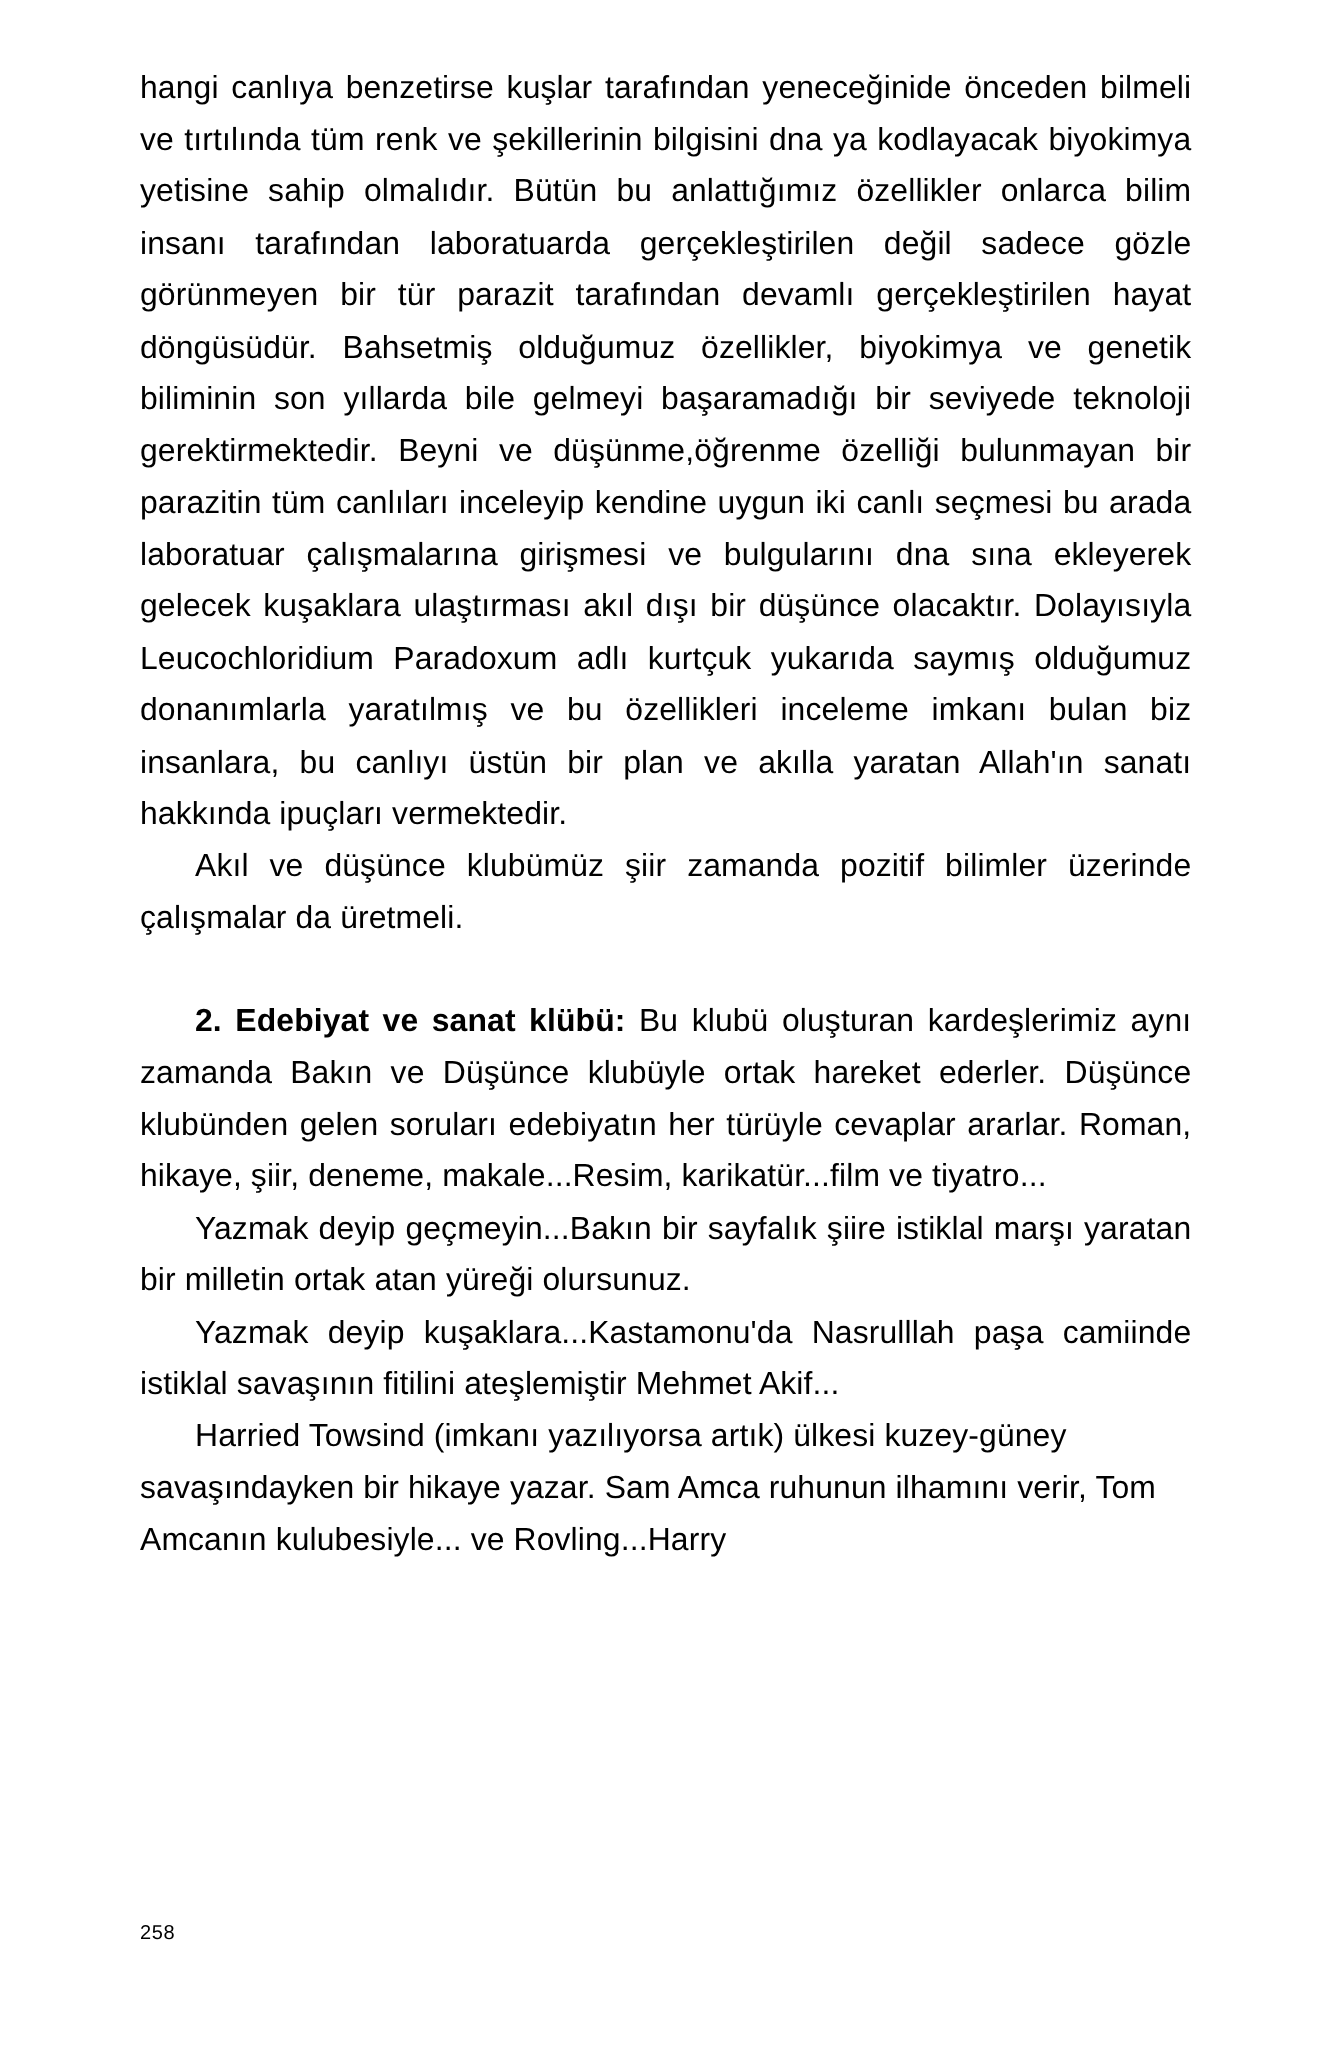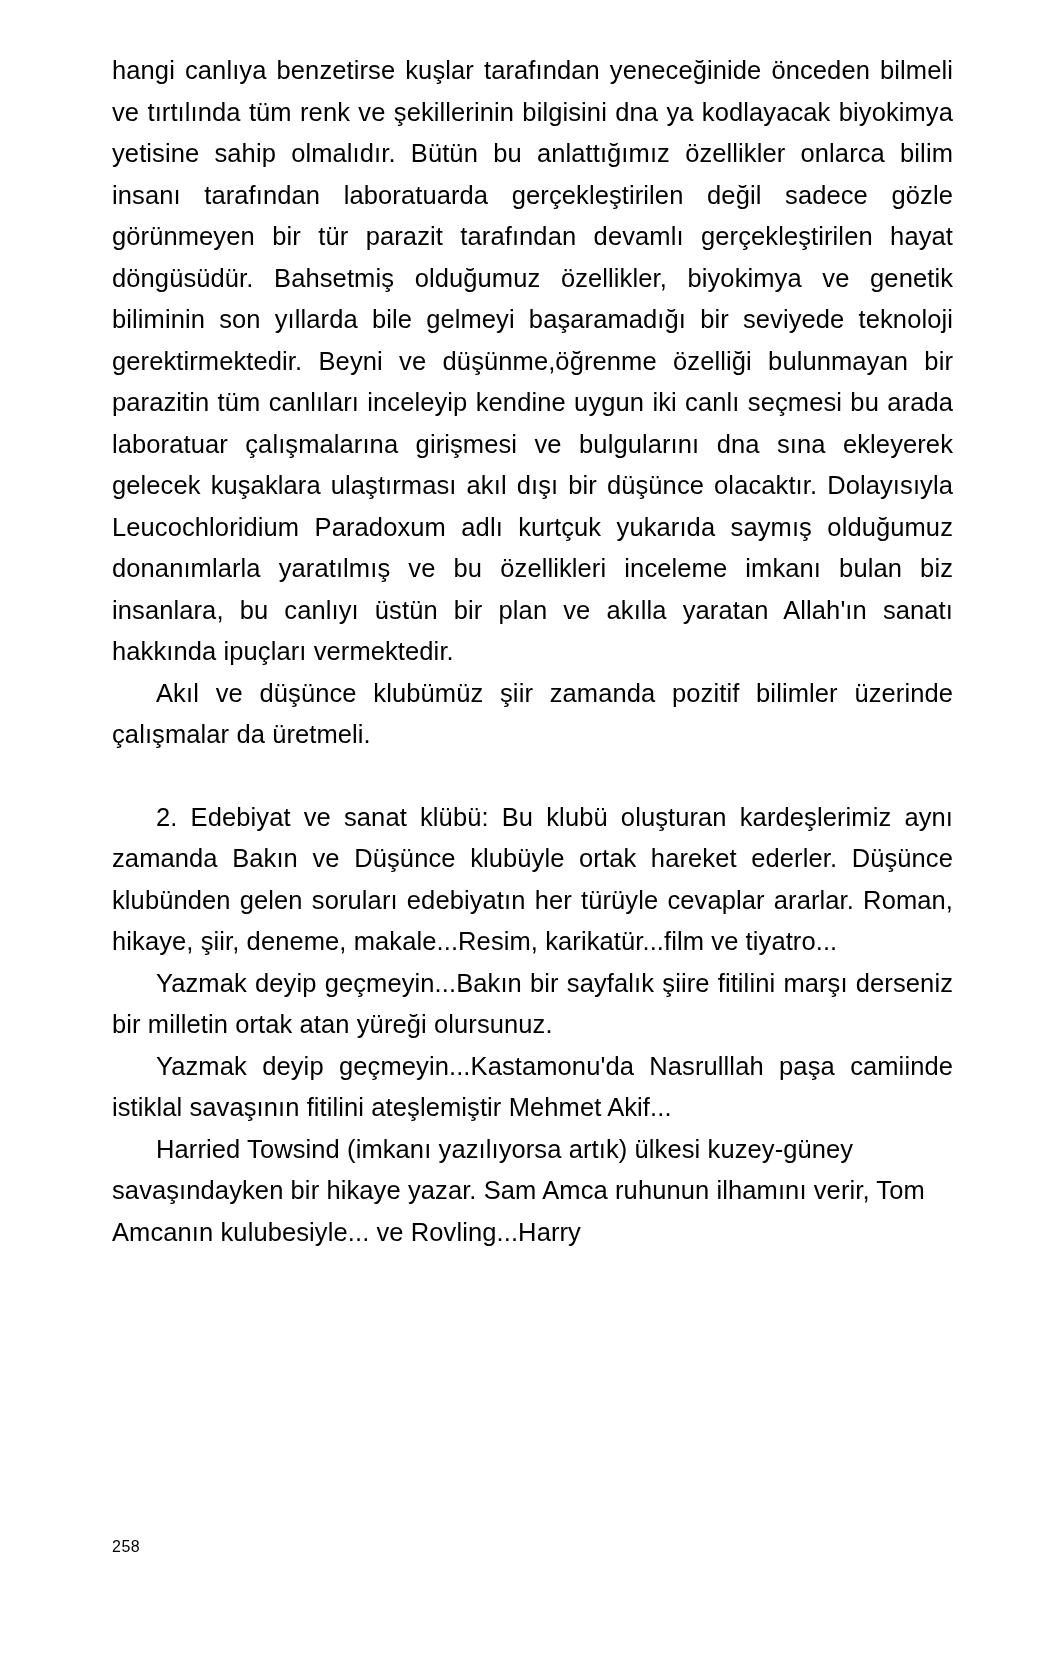--- a/index.html
+++ b/index.html
@@ -32,21 +32,21 @@
   p {
     margin: 0;
   }
   p.indent {
     text-indent: 44px;
   }
   p.gap {
     margin-top: 41px;
   }
   .lead {
-    font-weight: normal;
+    font-weight: bold;
   }
   .last-line-left {
     text-align: left;
   }
   .folio {
     position: absolute;
     left: 112px;
     bottom: 92px;
     font-size: 16px;
     line-height: 30px;
@@ -59,23 +59,23 @@
 <div class="page">
 
   <div class="body-text">
 
     <p>hangi canlıya benzetirse kuşlar tarafından yeneceğinide önceden bilmeli ve tırtılında tüm renk ve şekillerinin bilgisini dna ya kodlayacak biyokimya yetisine sahip olmalıdır. Bütün bu anlattığımız özellikler onlarca bilim insanı tarafından laboratuarda gerçekleştirilen değil sadece gözle görünmeyen bir tür parazit tarafından devamlı gerçekleştirilen hayat döngüsüdür. Bahsetmiş olduğumuz özellikler, biyokimya ve genetik biliminin son yıllarda bile gelmeyi başaramadığı bir seviyede teknoloji gerektirmektedir. Beyni ve düşünme,öğrenme özelliği bulunmayan bir parazitin tüm canlıları inceleyip kendine uygun iki canlı seçmesi bu arada laboratuar çalışmalarına girişmesi ve bulgularını dna sına ekleyerek gelecek kuşaklara ulaştırması akıl dışı bir düşünce olacaktır. Dolayısıyla Leucochloridium Paradoxum adlı kurtçuk yukarıda saymış olduğumuz donanımlarla yaratılmış ve bu özellikleri inceleme imkanı bulan biz insanlara, bu canlıyı üstün bir plan ve akılla yaratan Allah'ın sanatı hakkında ipuçları vermektedir.</p>
 
     <p class="indent">Akıl ve düşünce klubümüz şiir zamanda pozitif bilimler üzerinde çalışmalar da üretmeli.</p>
 
     <p class="indent gap"><span class="lead">2. Edebiyat ve sanat klübü:</span><span> Bu klubü oluşturan kardeşlerimiz aynı zamanda Bakın ve Düşünce klubüyle ortak hareket ederler. Düşünce klubünden gelen soruları edebiyatın her türüyle cevaplar ararlar. Roman, hikaye, şiir, deneme, makale...Resim, karikatür...film ve tiyatro...</span></p>
 
-    <p class="indent">Yazmak deyip geçmeyin...Bakın bir sayfalık şiire fitilini marşı derseniz bir milletin ortak atan yüreği olursunuz.</p>
+    <p class="indent">Yazmak deyip geçmeyin...Bakın bir sayfalık şiire istiklal marşı yaratan bir milletin ortak atan yüreği olursunuz.</p>
 
-    <p class="indent">Yazmak deyip geçmeyin...Kastamonu'da Nasrulllah paşa camiinde istiklal savaşının fitilini ateşlemiştir Mehmet Akif...</p>
+    <p class="indent">Yazmak deyip kuşaklara...Kastamonu'da Nasrulllah paşa camiinde istiklal savaşının fitilini ateşlemiştir Mehmet Akif...</p>
 
     <p class="indent last-line-left">Harried Towsind (imkanı yazılıyorsa artık) ülkesi kuzey-güney savaşındayken bir hikaye yazar. Sam Amca ruhunun ilhamını verir, Tom Amcanın kulubesiyle... ve Rovling...Harry</p>
 
   </div>
 
   <div class="folio">258</div>
 
 </div>
 
 </body></html>

